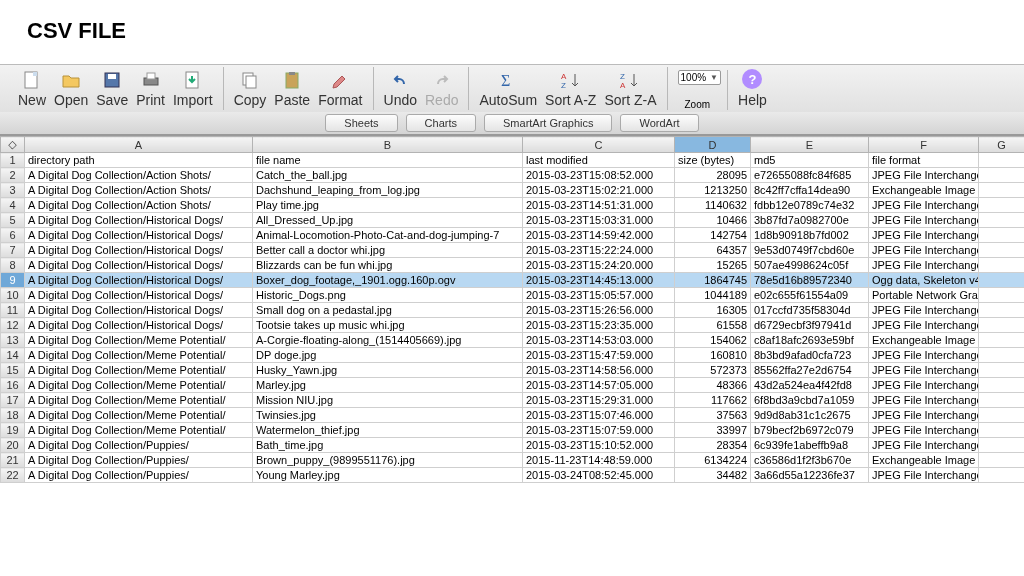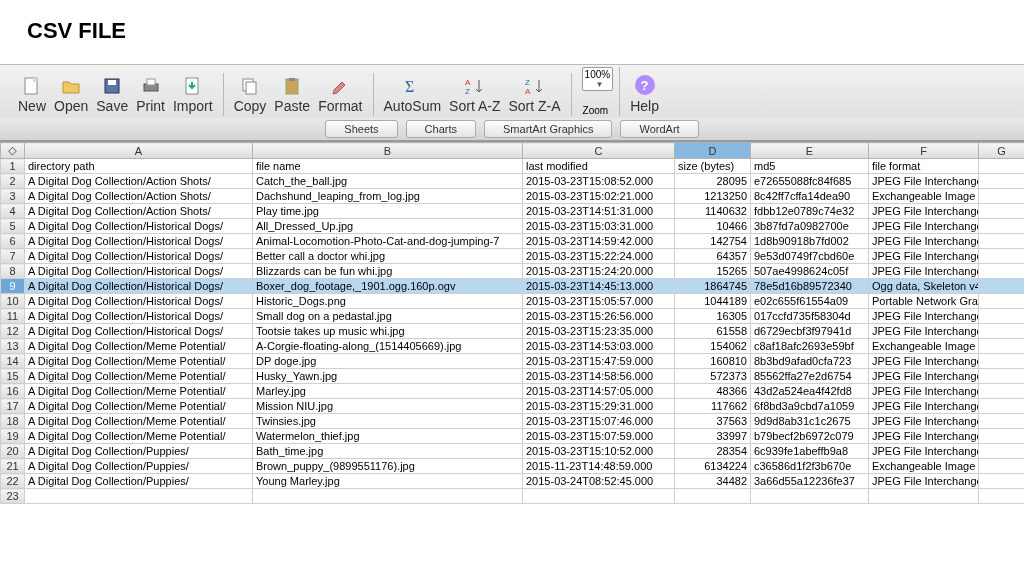--- a/index.html
+++ b/index.html
@@ -5,21 +5,21 @@
 * { box-sizing: border-box; margin: 0; padding: 0; }
 body { font-family: "Lucida Grande", Arial, sans-serif; font-size: 11px; background: #fff; color: #000; width: 1024px; }
 .page-title { font-size: 22px; font-weight: bold; padding: 18px 0 20px 27px; }
 .toolbar-wrap { background: linear-gradient(#f2f2f2,#d9d9d9); border-top: 1px solid #bbb; border-bottom: 1px solid #999; }
 .toolbar { display: flex; align-items: flex-end; padding: 2px 8px 2px 8px; gap: 0; }
 .tool-group { display: flex; align-items: flex-end; padding: 0 6px; border-right: 1px solid #b8b8b8; }
 .tool-group:last-child { border-right: none; }
 .tool-btn { display: flex; flex-direction: column; align-items: center; justify-content: flex-end; min-width: 34px; padding: 2px 4px; cursor: default; }
 .tool-btn .ico { width: 22px; height: 22px; display: flex; align-items: center; justify-content: center; }
 .tool-btn .lbl { font-size: 14px; color: #333; margin-top: 1px; white-space: nowrap; }
-.zoom-box { display: inline-flex; align-items: center; background: #fff; border: 1px solid #999; border-radius: 2px; padding: 1px 2px; font-size: 10px; margin-bottom: 14px; margin-left:4px;flex-direction:column; }
+.zoom-box { display: inline-flex; align-items: center; background: #fff; border: 1px solid #999; border-radius: 2px; padding: 1px 2px; font-size: 10px; margin-bottom: 14px; margin-left:4px; }
 .zoom-box .arr { font-size: 8px; padding-left: 4px; color:#555; }
 .help-ico { width:20px; height:20px; border-radius:50%; background:#b18cff; color:#fff; font-weight:bold; display:flex; align-items:center; justify-content:center; font-size:13px; margin-bottom: 2px;}
 .subtabs { display:flex; justify-content:center; background: linear-gradient(#eaeaea,#d4d4d4); border-bottom:1px solid #999; padding:2px 12px;align-items:center; }
 .subtab { background: linear-gradient(#fdfdfd,#e4e4e4); border:1px solid #aaa; border-radius:3px; padding:2px 18px; margin:0 4px; font-size:11px; color:#333; }
 .sheet { border-collapse: collapse; width: 100%; table-layout: fixed; }
 .colhead th { background: linear-gradient(#f5f5f5,#dcdcdc); border:1px solid #b3b3b3; font-weight:normal; font-size:11px; color:#333; padding:1px 0; text-align:center; }
 .rowhead { background: linear-gradient(#f5f5f5,#dcdcdc); border:1px solid #b3b3b3; text-align:center; width:24px; font-size:10px; color:#333; }
 .sheet td { border:1px solid #cfcfcf; padding:1px 3px; font-size:11px; white-space:nowrap; overflow:hidden; height:15px; }
 .sheet tr.sel td { background:#b8d8f2; }
 .sheet tr.sel .rowhead { background:#6fa8d8; color:#fff; }
@@ -99,20 +99,38 @@
           </span>
           <span class="lbl">Paste</span>
         </div>
     <div class="tool-btn">
           <span class="ico">
             <svg width="20" height="20">
               <path d="M4 14l8-8 3 3-8 8-4 1z" fill="#d88" stroke="#a55"></path>
             </svg>
           </span>
           <span class="lbl">Format</span>
+        </div>
+  </div>
+  <div class="tool-group">
+    <div class="tool-btn">
+          <span class="ico">
+            <svg width="20" height="20">
+              <path d="M14 14a5 5 0 0 0-5-5H5m3-3L5 9l3 3" fill="none" stroke="#36a" stroke-width="2"></path>
+            </svg>
+          </span>
+          <span class="lbl">Undo</span>
+        </div>
+    <div class="tool-btn">
+          <span class="ico">
+            <svg width="20" height="20">
+              <path d="M6 14a5 5 0 0 1 5-5h4m-3-3l3 3-3 3" fill="none" stroke="#bbb" stroke-width="2"></path>
+            </svg>
+          </span>
+          <span class="lbl" style="color:#aaa">Redo</span>
         </div>
   </div>
   <div class="tool-group">
     <div class="tool-btn">
           <span class="ico">
             <svg width="20" height="20">
               <text x="3" y="16" font-size="16" fill="#36a" font-family="serif">Σ</text>
             </svg>
           </span>
           <span class="lbl">AutoSum</span>
@@ -399,24 +417,14 @@
       <tr>
         <td class="rowhead">22</td>
         <td>A Digital Dog Collection/Puppies/</td>
         <td>Young Marley.jpg</td>
         <td>2015-03-24T08:52:45.000</td>
         <td class="num">34482</td>
         <td>3a66d55a12236fe37</td>
         <td>JPEG File Interchange Format</td>
         <td></td>
       </tr>
-      <tr>
-        <td class="rowhead">23</td>
-        <td></td>
-        <td></td>
-        <td></td>
-        <td></td>
-        <td></td>
-        <td></td>
-        <td></td>
-      </tr>
     </tbody>
 </table>
 
 </body></html>

